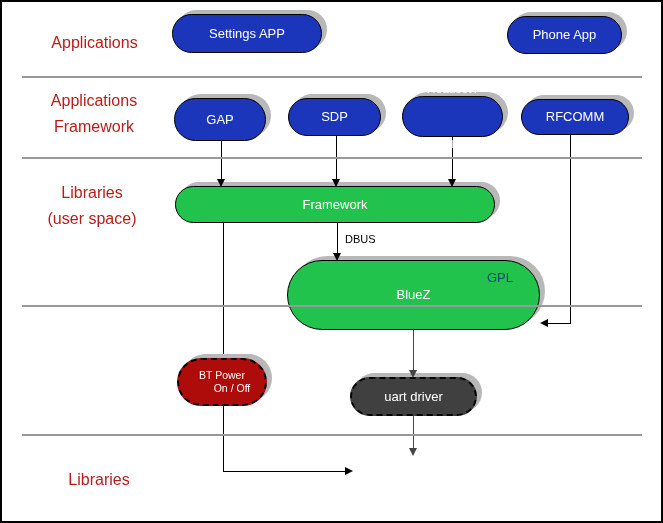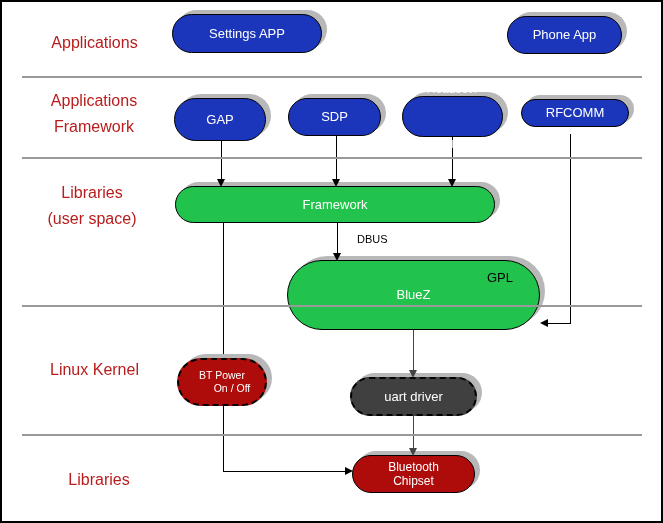--- a/index.html
+++ b/index.html
@@ -39,56 +39,53 @@
     font-size:13px;line-height:1.2;
     box-shadow:5px -4px 0 #b8b8b8;
     z-index:2;
   }
   .pill.dashed{border:2px dashed #000;}
   .pill .sub{font-size:10px;margin-top:43px;}
   .pill .sub2{font-size:10.5px;margin-left:20px;}
   .badge{
     position:absolute;
     right:26px;top:9px;
-    color:#000000;font-size:13px;
+    color:#0c4a6e;font-size:13px;
     z-index:3;
   }
   .vline,.hline{position:absolute;background:#000;z-index:1;}
   .vline{width:1px;}
   .hline{height:1px;}
   .gray-line{background:#444444;}
   .arrow{position:absolute;width:0;height:0;z-index:4;}
   .arrow.down{border-left:4px solid transparent;border-right:4px solid transparent;border-top:8px solid #000;}
   .arrow.down.gray{border-top-color:#444444;}
   .arrow.right{border-top:4px solid transparent;border-bottom:4px solid transparent;border-left:8px solid #000;}
   .arrow.left{border-top:4px solid transparent;border-bottom:4px solid transparent;border-right:8px solid #000;}
   .edge-label{
     position:absolute;
     color:#000;font-size:11px;
-    z-index:4;white-space:nowrap;margin-left:12px;
+    z-index:4;white-space:nowrap;
   }
 </style>
 </head>
 <body>
 
 <div id="canvas">
 
   <div class="layer-label" style="left:25px;top:28px;width:135px;">
     <div>Applications</div>
   </div>
   <div class="layer-label" style="left:22px;top:86px;width:140px;">
     <div>Applications</div>
     <div>Framework</div>
   </div>
   <div class="layer-label" style="left:15px;top:178px;width:150px;">
     <div>Libraries</div>
     <div>(user space)</div>
-  </div>
-  <div class="layer-label" style="left:20px;top:355px;width:145px;">
-    <div>Linux Kernel</div>
   </div>
   <div class="layer-label" style="left:38px;top:465px;width:118px;">
     <div>Libraries</div>
   </div>
 
   <div class="sep" style="top:74px;"></div>
   <div class="sep" style="top:155px;"></div>
   <div class="sep" style="top:303px;"></div>
   <div class="sep" style="top:432px;"></div>
 
@@ -124,38 +121,34 @@
   <div class="pill" style="left: 172px; top: 96px; width: 92px; height: 43px; background-color: rgb(27, 53, 187);">
     <span>GAP</span>
   </div>
   <div class="pill" style="left: 286px; top: 96px; width: 93px; height: 38px; background-color: rgb(27, 53, 187);">
     <span>SDP</span>
   </div>
   <div class="pill" style="left: 400px; top: 94px; width: 101px; height: 41px; font-size: 12px; background-color: rgb(27, 53, 187);">
     <span>Headset /</span>
     <span class="sub">Handsfree</span>
   </div>
-  <div class="pill" style="left: 519px; top: 97px; width: 108px; height: 28px; background-color: rgb(27, 53, 187);">
+  <div class="pill" style="left: 519px; top: 97px; width: 108px; height: 36px; background-color: rgb(27, 53, 187);">
     <span>RFCOMM</span>
   </div>
 
   <div class="pill" style="left: 173px; top: 184px; width: 320px; height: 37px; background-color: rgb(34, 195, 76);">
     <span>Framework</span>
   </div>
   <div class="pill" style="left: 285px; top: 258px; width: 253px; height: 70px; background-color: rgb(34, 195, 76);">
     <span>BlueZ</span>
     <span class="badge">GPL</span>
   </div>
 
   <div class="pill dashed" style="left: 175px; top: 356px; width: 90px; height: 48px; font-size: 10.5px; background-color: rgb(174, 11, 11);">
     <span>BT Power</span>
     <span class="sub2">On / Off</span>
   </div>
   <div class="pill dashed" style="left: 348px; top: 375px; width: 127px; height: 39px; background-color: #404040;">
     <span>uart driver</span>
   </div>
 
-  <div class="pill" style="left: 350px; top: 453px; width: 123px; height: 38px; font-size: 12px; background-color: rgb(174, 11, 11);">
-    <span>Bluetooth</span>
-    <span>Chipset</span>
-  </div>
 
 </div>
 
 </body></html>

